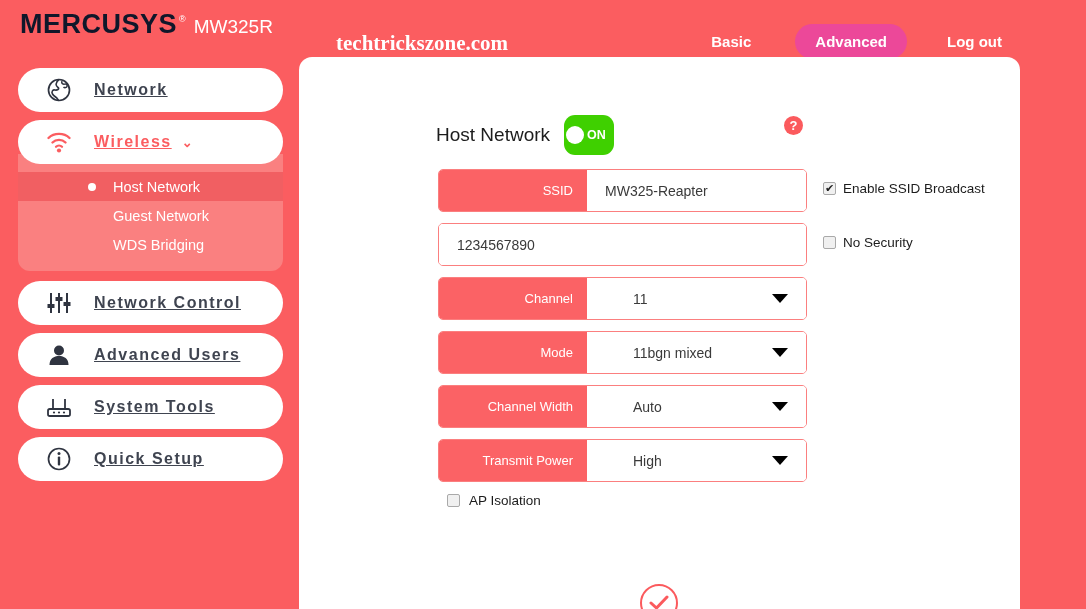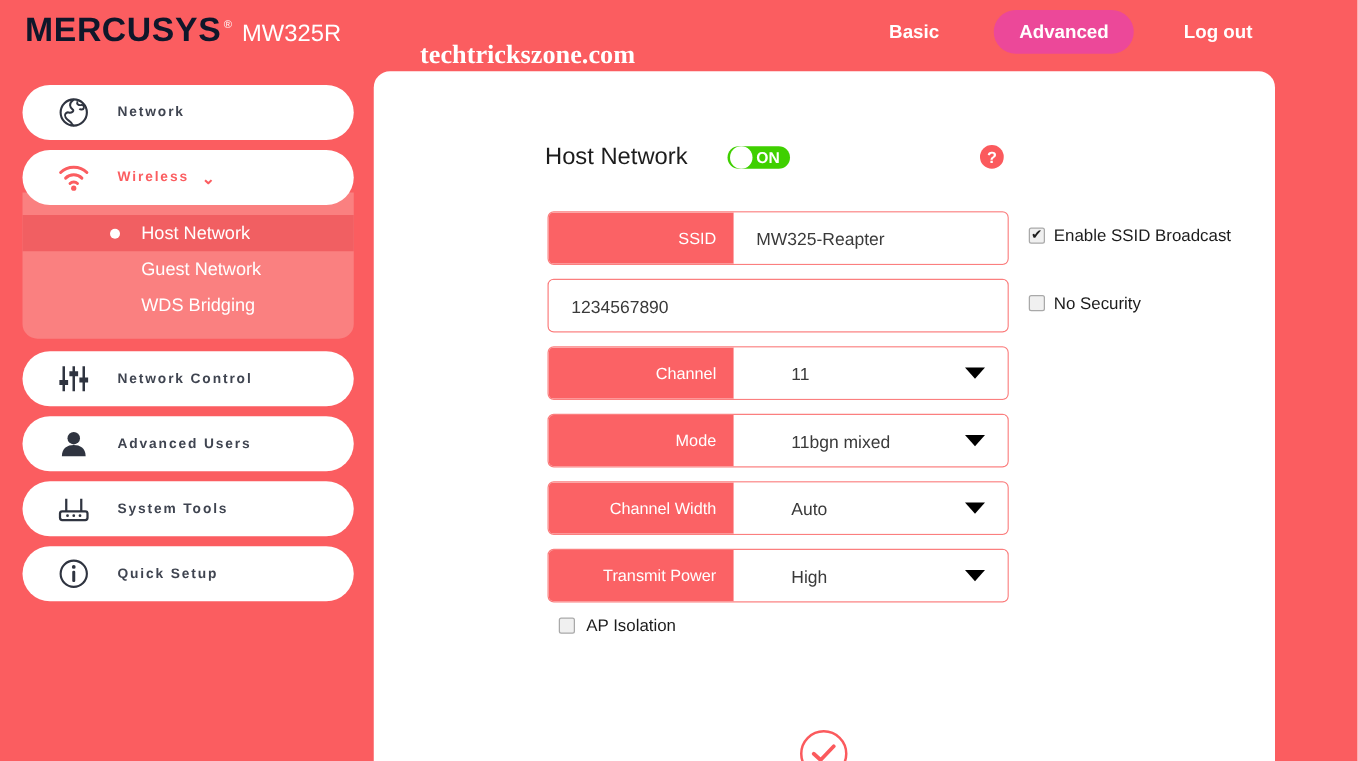--- a/index.html
+++ b/index.html
@@ -52,21 +52,21 @@
     position: absolute;
     left: 336px;
     top: 31px;
     font-family: "Liberation Serif", serif;
     font-size: 21px;
     font-weight: bold;
     color: #ffffff;
   }
   .nav {
     position: absolute;
-    right: 0; top: 8px;
+    right: 0; top: 24px;
     display: flex;
     align-items: center;
   }
   .nav-item {
     color: #ffffff;
     font-size: 15px;
     font-weight: bold;
     padding: 9px 20px;
     border-radius: 18px;
     cursor: pointer;
@@ -100,24 +100,25 @@
   .menu-item .m-icon {
     width: 30px;
     height: 30px;
     display: flex;
     align-items: center;
     justify-content: center;
     flex: 0 0 30px;
   }
   .menu-item .m-label {
     margin-left: 20px;
-    font-size: 11px;
+    font-size: 16px;
     font-weight: bold;
     color: #3f4450;
     letter-spacing: 1.5px;
+    text-decoration: underline;
   }
   .menu-item.wireless .m-label { color: #fb5d60; }
   .chev {
     margin-left: 10px;
     color: #fb5d60;
     font-size: 13px;
     font-weight: bold;
   }
 
   .submenu {
@@ -172,23 +173,23 @@
     display: flex;
     align-items: center;
     width: 520px;
   }
   .page-title {
     font-size: 19px;
     color: #1c1c1c;
     font-family: "Liberation Sans", sans-serif;
   }
   .toggle {
-    margin-left: 32px;
+    margin-left: 14px;
     width: 50px;
-    height: 18px;
+    height: 40px;
     border-radius: 11px;
     background: #3fd000;
     display: flex;
     align-items: center;
     cursor: pointer;
     position: relative;
   }
   .toggle .knob {
     width: 18px;
     height: 18px;

